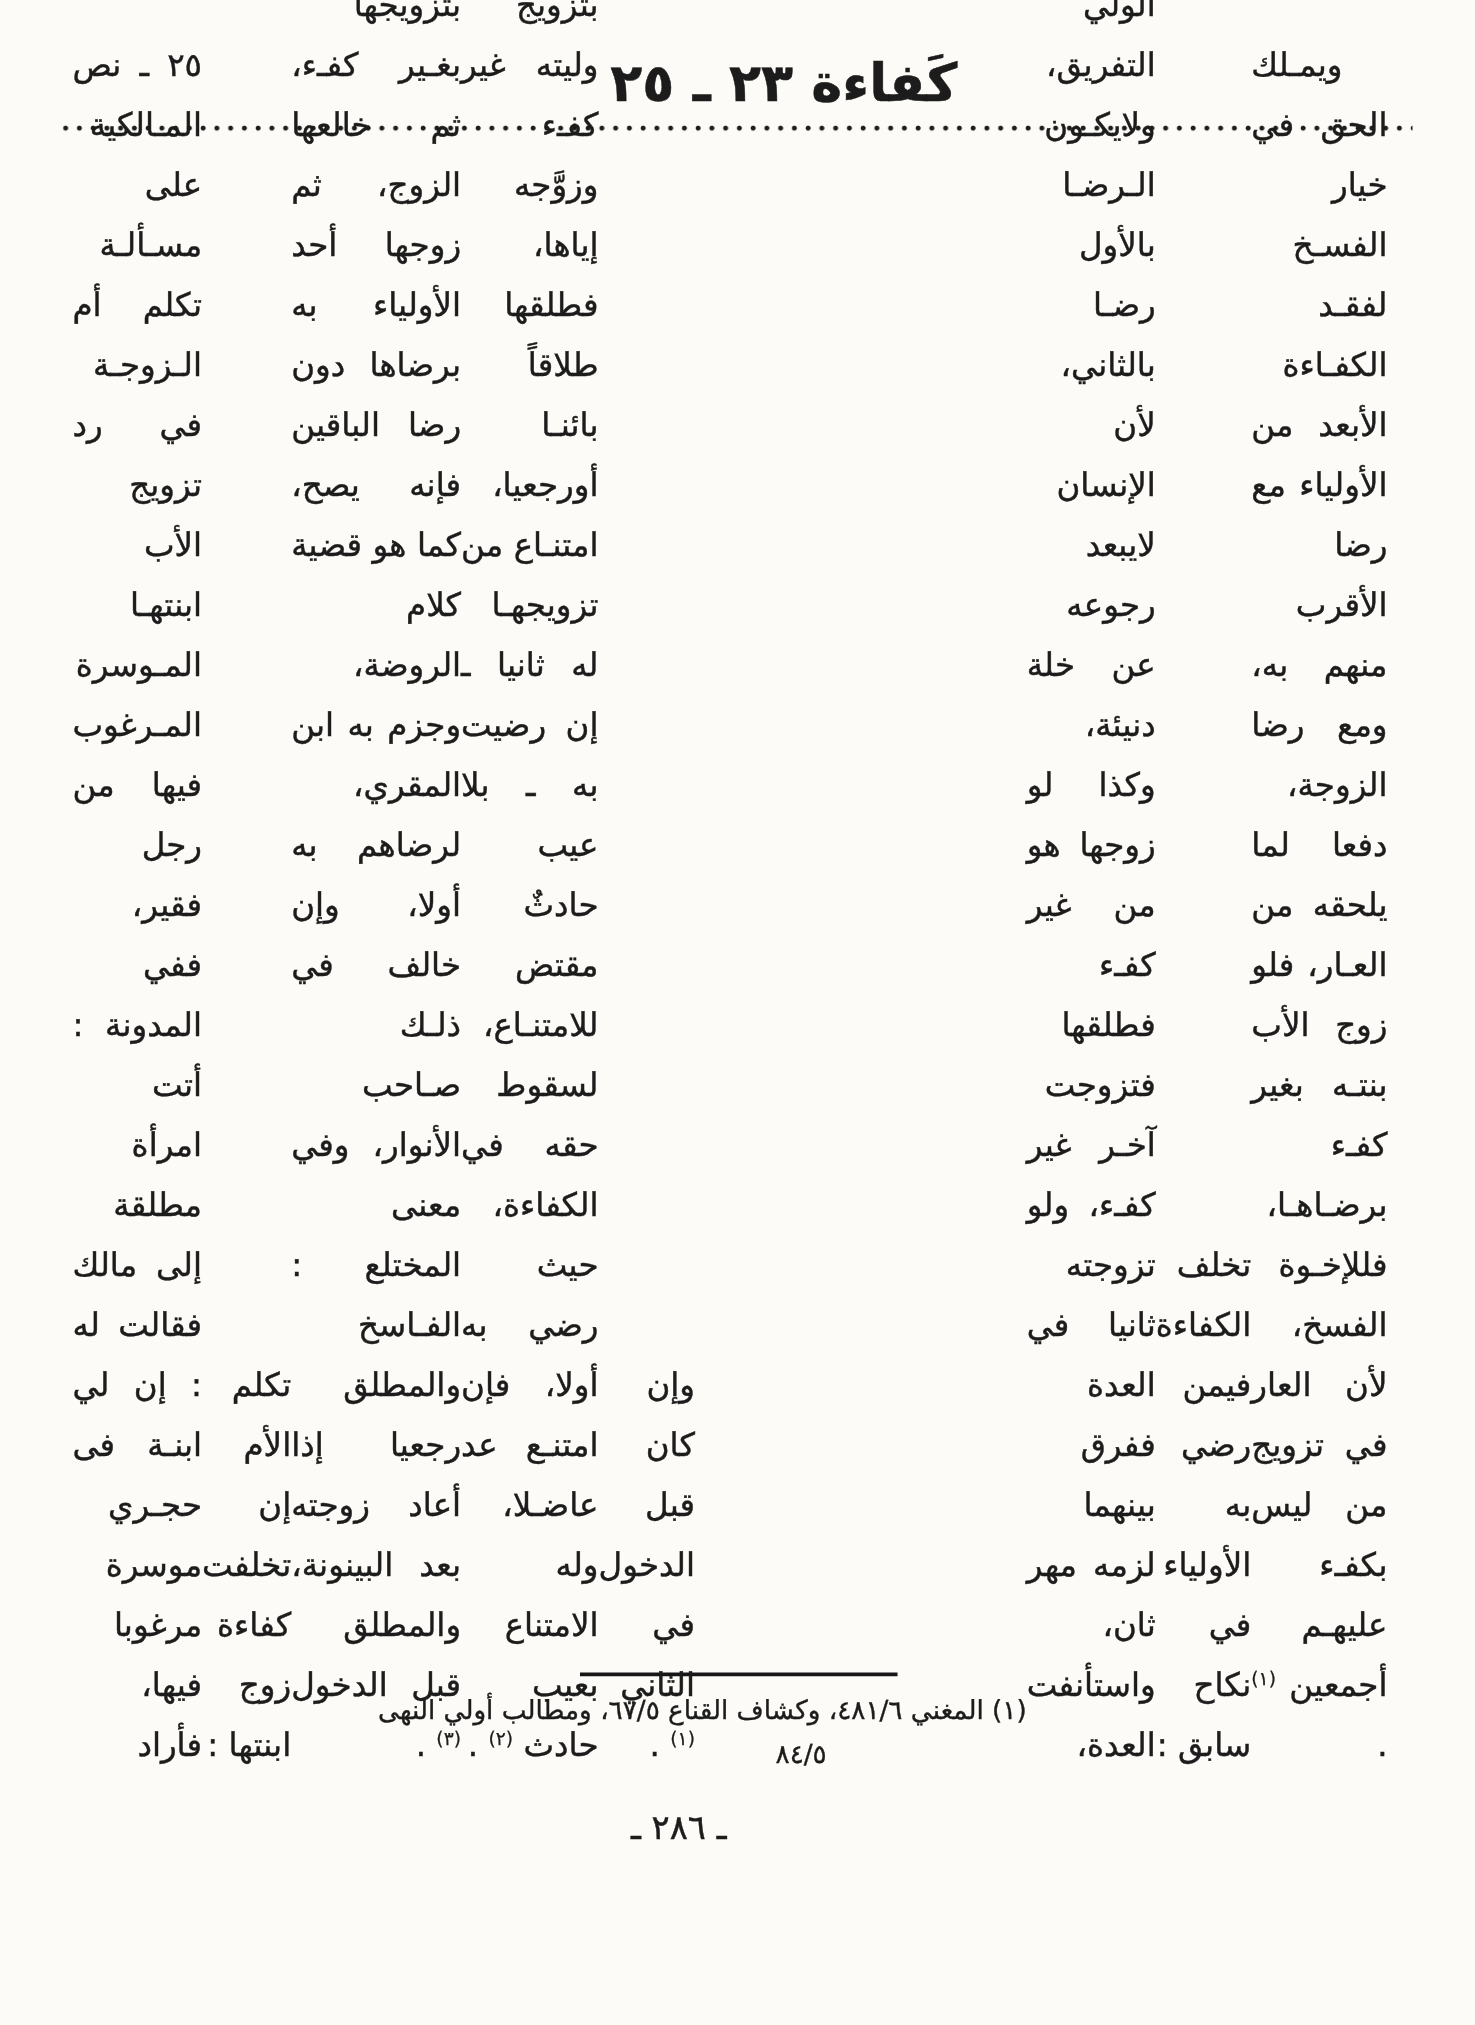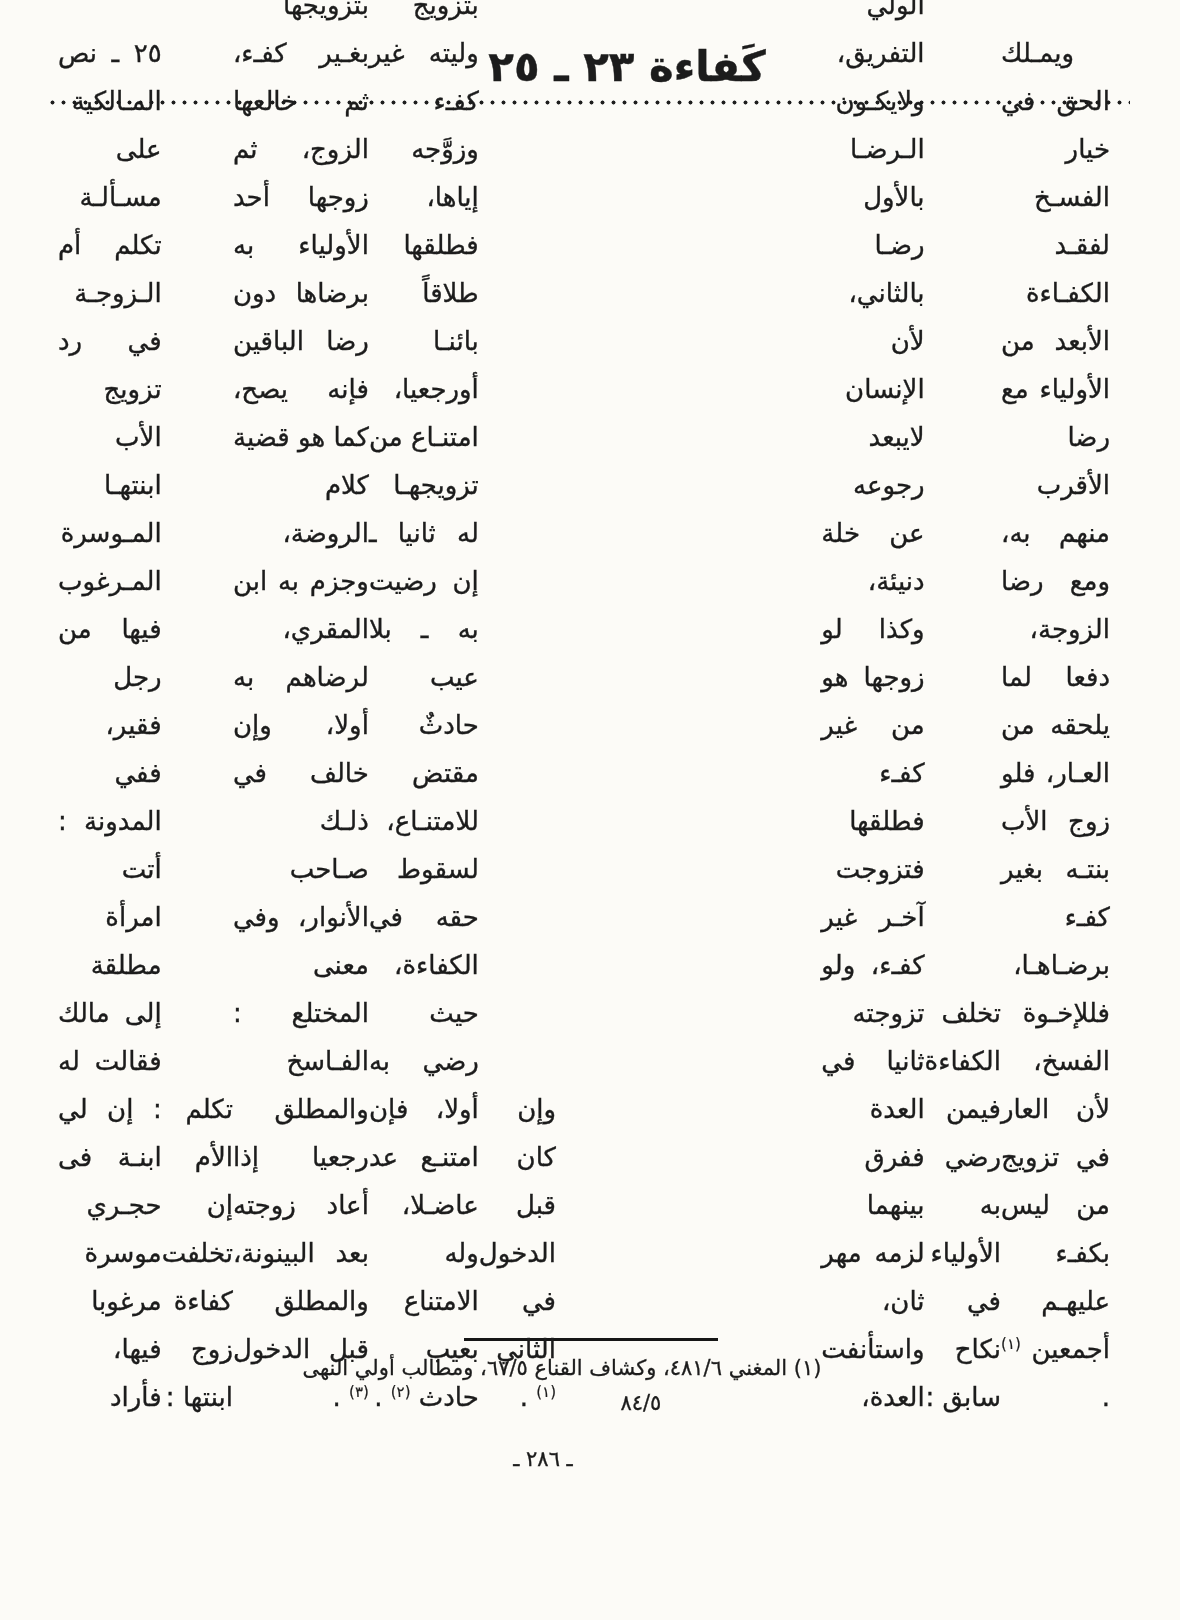--- a/index.html
+++ b/index.html
@@ -71,21 +71,21 @@
     white-space: nowrap;
     -webkit-text-stroke: 0.3px #1c1c1c;
   }
   .fn-lines-left div { padding-right: 43px; }
   .fn-cont { padding-right: 160px; }
 
   
   .pagenum-wrap { text-align: center; margin-top: 26px; }
   .pagenum {
     display: inline-block;
-    font-size: 21px;
+    font-size: 27px;
     white-space: nowrap;
     transform: translateX(-47px);
     -webkit-text-stroke: 0.35px #1c1c1c;
   }
 </style>
 </head>
 <body>
 
 <div class="page">
 

